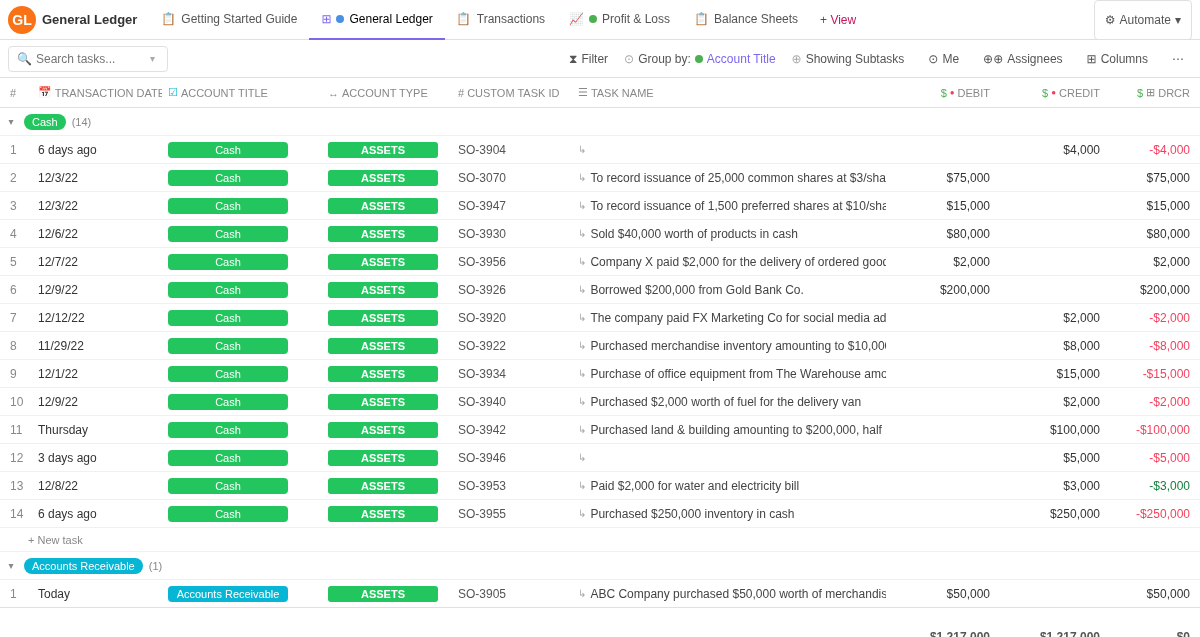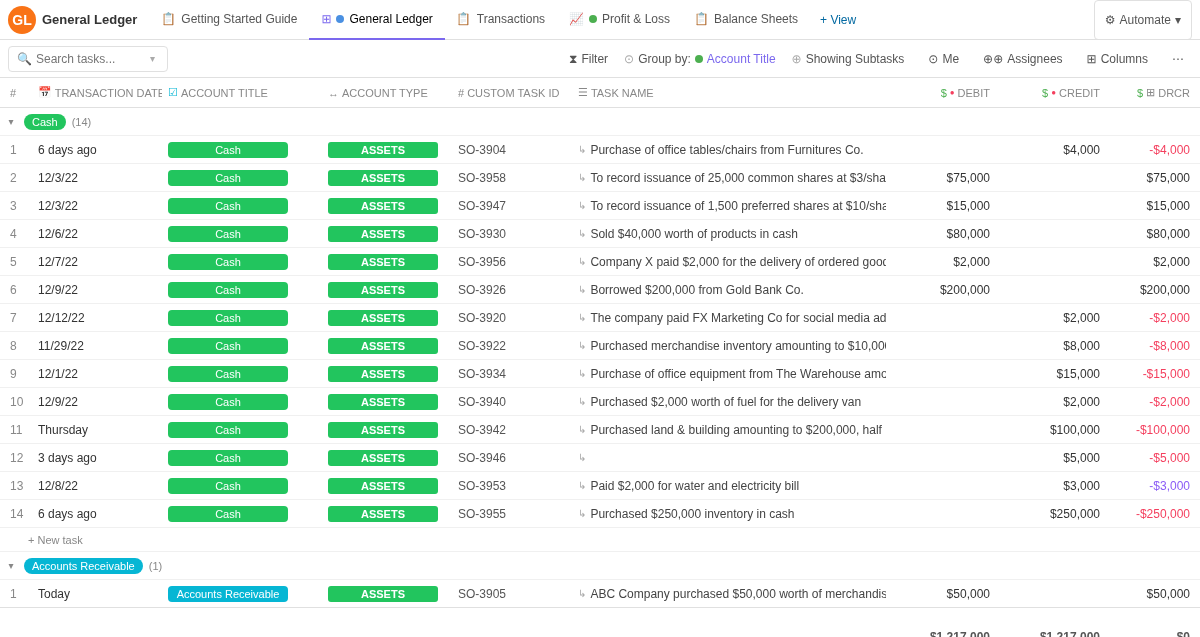--- a/index.html
+++ b/index.html
@@ -23,21 +23,21 @@
       display: flex; align-items: center; gap: 5px; padding: 0 12px; height: 40px;
       cursor: pointer; white-space: nowrap; font-size: 12px; color: #555;
       border-bottom: 2px solid transparent; position: relative;
     }
     .nav-tab.active { color: #000; border-bottom: 2px solid #7b68ee; font-weight: 500; }
     .dot { width: 8px; height: 8px; border-radius: 50%; display: inline-block; }
     .dot-blue { background: #4a90e2; }
     .dot-green { background: #4caf50; }
     .nav-add-view {
       display: flex; align-items: center; gap: 4px; padding: 0 10px; height: 32px;
-      cursor: pointer; color: #0369a1; font-size: 12px; white-space: nowrap;
+      cursor: pointer; color: #be185d; font-size: 12px; white-space: nowrap;
     }
     .nav-automate {
       display: flex; align-items: center; gap: 4px; padding: 0 10px; height: 40px;
       cursor: pointer; color: #555; font-size: 12px; white-space: nowrap;
       margin-left: auto; border: 1px solid #e0e0e0; border-radius: 4px;
     }
 
     
     .toolbar {
       display: flex; align-items: center; height: 38px; background: #fff;
@@ -291,36 +291,35 @@
       <div class="cell cell-date">6 days ago</div>
       <div class="cell cell-account">
         <span class="acct-badge acct-cash">Cash</span>
       </div>
       <div class="cell cell-type">
         <span class="type-badge">ASSETS</span>
       </div>
       <div class="cell cell-custom">SO-3904</div>
       <div class="cell cell-taskname">
         <span class="task-icon">↳</span>
-        <span>Purchase of office tables/chairs from Furnitures Co.</span>
       </div>
       <div class="cell cell-debit" style="text-align:right; width:110px;"></div>
       <div class="cell cell-credit" style="text-align:right; width:110px;">$4,000</div>
       <div class="cell cell-drcr" style="text-align:right; width:90px; color:#f43f5e;">-$4,000</div>
     </div>
     <div class="data-row">
       <div class="cell cell-num">2</div>
       <div class="cell cell-date">12/3/22</div>
       <div class="cell cell-account">
         <span class="acct-badge acct-cash">Cash</span>
       </div>
       <div class="cell cell-type">
         <span class="type-badge">ASSETS</span>
       </div>
-      <div class="cell cell-custom">SO-3958</div>
+      <div class="cell cell-custom">SO-3070</div>
       <div class="cell cell-taskname">
         <span class="task-icon">↳</span>
         <span>To record issuance of 25,000 common shares at $3/share</span>
       </div>
       <div class="cell cell-debit" style="text-align:right; width:110px;">$75,000</div>
       <div class="cell cell-credit" style="text-align:right; width:110px;"></div>
       <div class="cell cell-drcr positive" style="text-align:right; width:90px; color:#333;">$75,000</div>
     </div>
     <div class="data-row">
       <div class="cell cell-num">3</div>
@@ -510,21 +509,21 @@
       <div class="cell cell-type">
         <span class="type-badge">ASSETS</span>
       </div>
       <div class="cell cell-custom">SO-3953</div>
       <div class="cell cell-taskname">
         <span class="task-icon">↳</span>
         <span>Paid $2,000 for water and electricity bill</span>
       </div>
       <div class="cell cell-debit" style="text-align:right; width:110px;"></div>
       <div class="cell cell-credit" style="text-align:right; width:110px;">$3,000</div>
-      <div class="cell cell-drcr" style="text-align:right; width:90px; color:#8b5cf6;">-$3,000</div>
+      <div class="cell cell-drcr" style="text-align:right; width:90px; color:#15803d;">-$3,000</div>
     </div>
     <div class="data-row">
       <div class="cell cell-num">14</div>
       <div class="cell cell-date">6 days ago</div>
       <div class="cell cell-account">
         <span class="acct-badge acct-cash">Cash</span>
       </div>
       <div class="cell cell-type">
         <span class="type-badge">ASSETS</span>
       </div>

